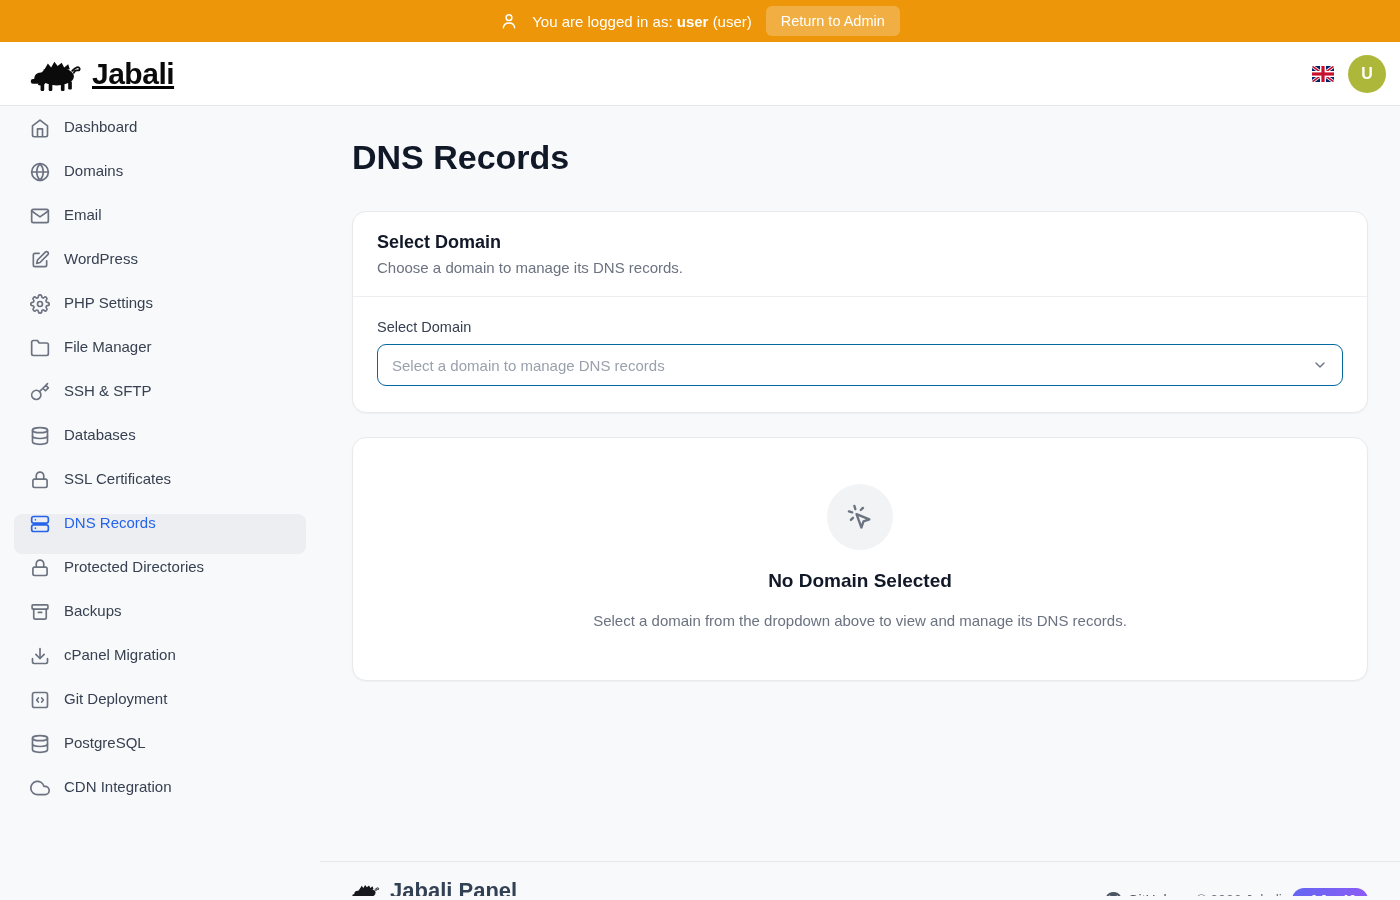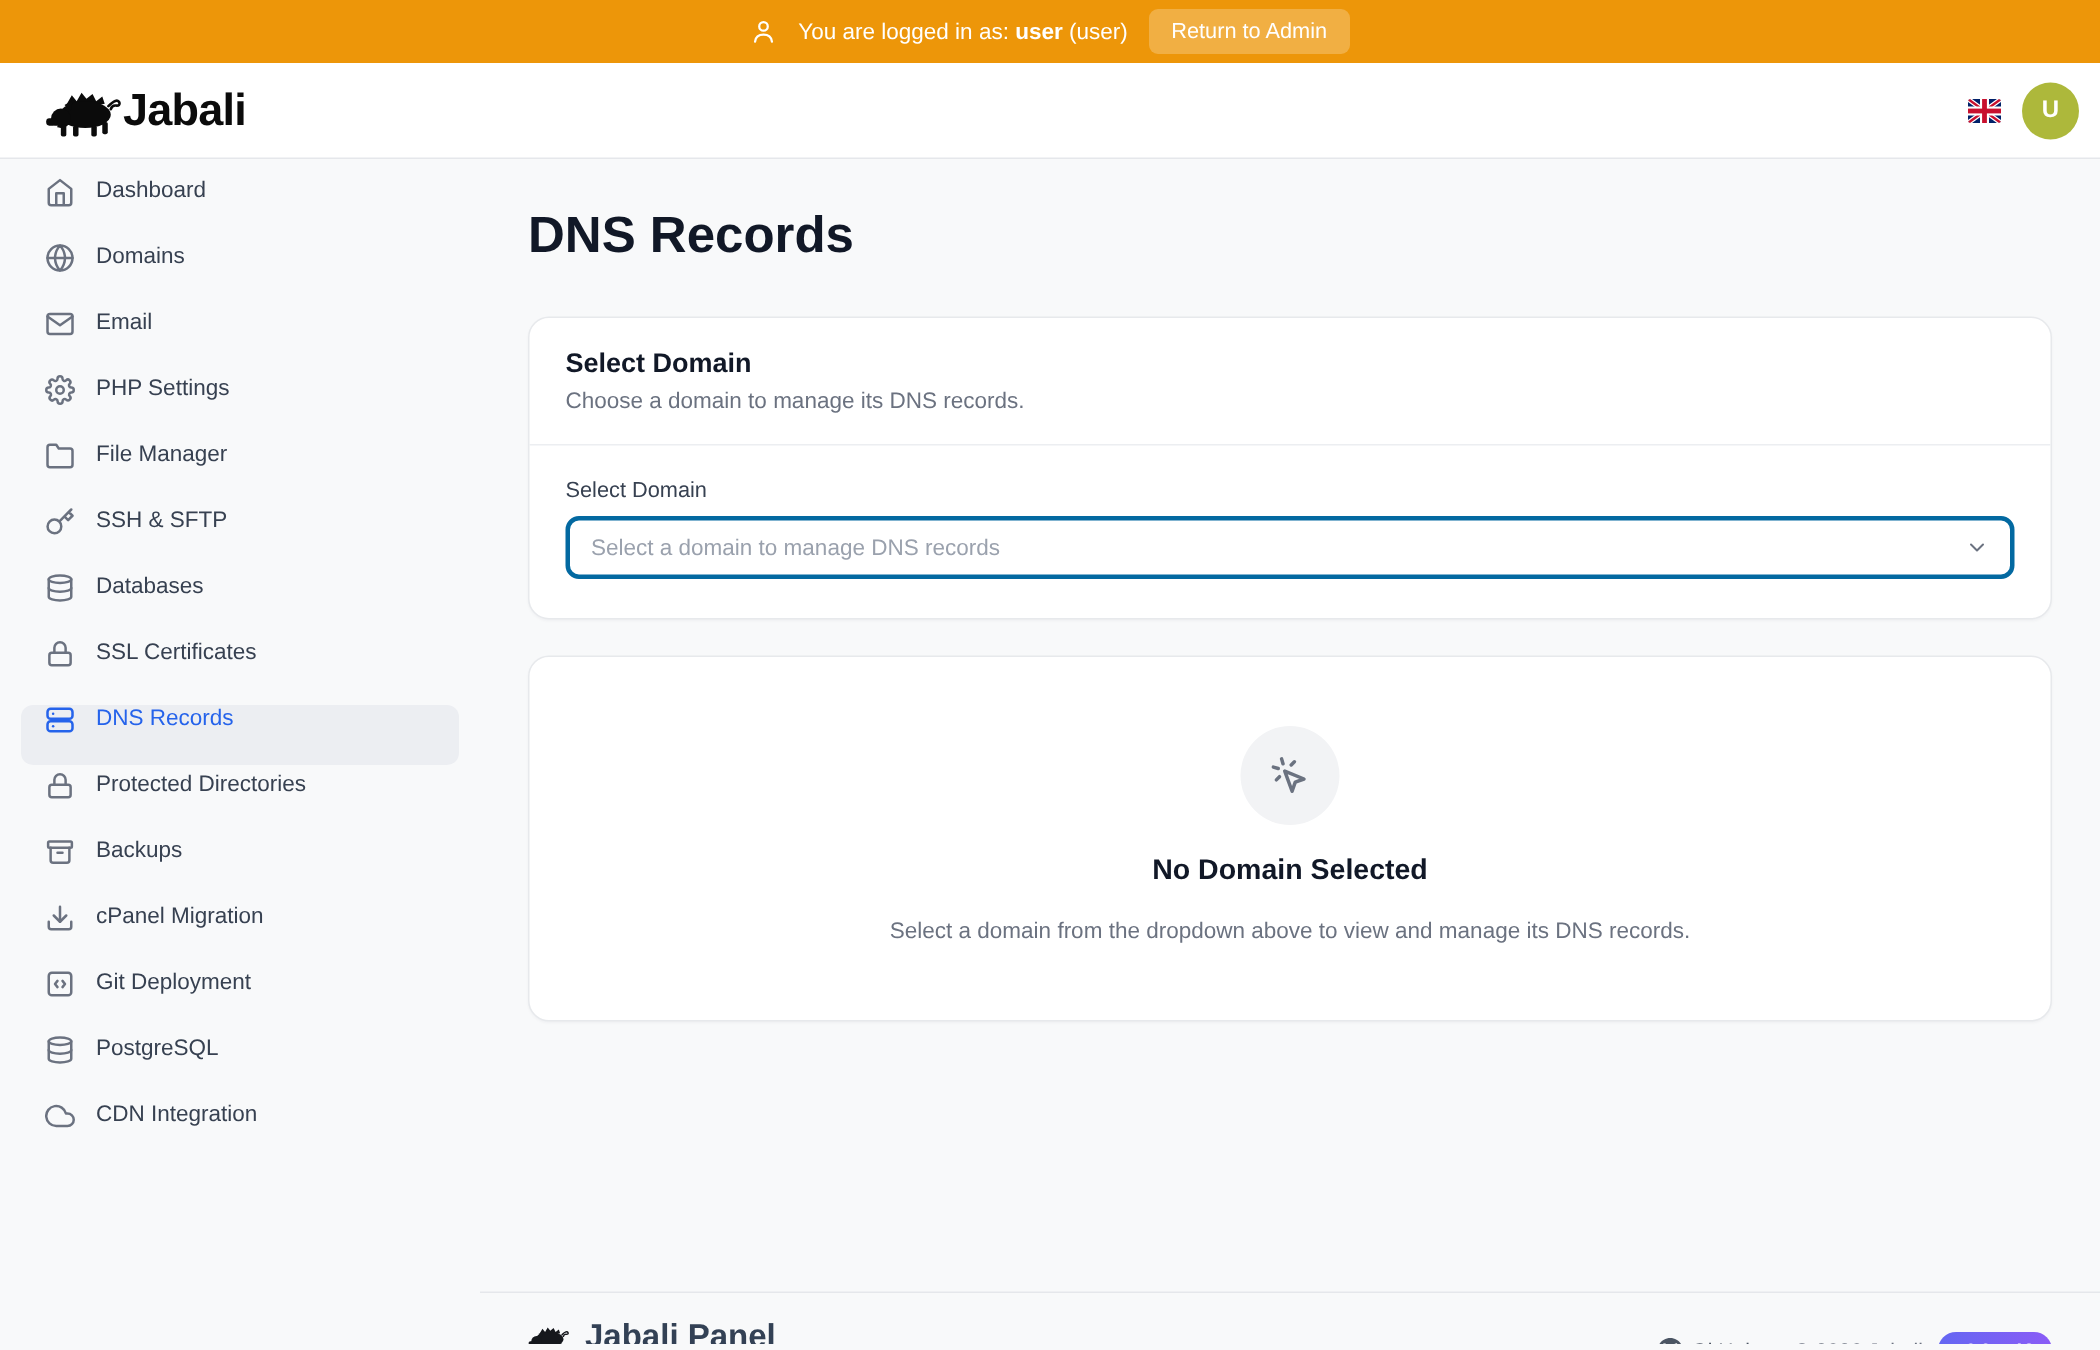--- a/index.html
+++ b/index.html
@@ -8,21 +8,21 @@
   .page { width:1400px; height:896px; overflow:hidden; position:relative; background:#f8f9fa; display:flex; flex-direction:column; }
 
   
   .banner { height:42px; flex:0 0 42px; background:#ED9609; color:#fff; display:flex; align-items:center; justify-content:center; gap:14px; font-size:15px; }
   .banner .ic { width:18px; height:18px; }
   .banner b { font-weight:700; }
   .return-btn { background:rgba(255,255,255,0.24); color:#fff; border:none; border-radius:6px; padding:7px 15px; font-size:14.5px; font-family:inherit; cursor:pointer;text-align:center; }
 
   
   .header { height:64px; flex:0 0 64px; background:#fff; border-bottom:1px solid #e5e7eb; display:flex; align-items:center; justify-content:space-between; padding:0 14px 0 30px; }
-  .brand { display:flex; align-items:center; gap:0; cursor:pointer; }
+  .brand { display:flex; align-items:center; gap:10px; cursor:pointer;text-decoration:underline; }
   .brand svg { width:52px; height:38px; color:#0b0b0b; }
   .brand-name { font-size:30px; font-weight:800; color:#0b0b0b; letter-spacing:-0.5px; }
   .header-right { display:flex; align-items:center; gap:14px; }
   .flag { width:22px; height:16px; border-radius:2px; overflow:hidden; display:block; cursor:pointer; }
   .avatar { width:38px; height:38px; border-radius:50%; background:#ADB83B; color:#fff; font-weight:700; font-size:16px; display:flex; align-items:center; justify-content:center; cursor:pointer; }
 
   
   .body-row { flex:1 1 auto; display:flex; min-height:0; }
   .sidebar { width:320px; flex:0 0 320px; padding:12px 14px; overflow:hidden; }
   .side-item { display:flex; align-items:flex-start; gap:14px; height:40px; padding:0 16px; border-radius:8px; margin-bottom:4px; color:#374151; font-size:15px; cursor:pointer; }
@@ -32,21 +32,21 @@
 
   .main { flex:1 1 auto; position:relative; overflow:hidden; padding:32px 32px 0 32px; }
   .page-title { font-size:34px; font-weight:800; color:#111827; margin-bottom:34px; }
 
   .card { background:#fff; border:1px solid #e7e9ec; border-radius:14px; box-shadow:0 1px 2px rgba(16,24,40,0.04); }
   .card-head { padding:20px 24px; border-bottom:1px solid #eceef1; }
   .card-title { font-size:18px; font-weight:700; color:#111827; }
   .card-sub { font-size:15px; color:#6b7280; margin-top:6px; }
   .card-body { padding:22px 24px 26px 24px; }
   .field-label { font-size:14.5px; color:#374151; margin-bottom:9px; }
-  .select { height:42px; border:3px solid #0369a1; border-radius:9px; background:#fff; display:flex; align-items:center; justify-content:space-between; padding:0 14px; cursor:pointer; }
+  .select { height:42px; border:1px solid #0369a1; border-radius:9px; background:#fff; display:flex; align-items:center; justify-content:space-between; padding:0 14px; cursor:pointer; }
   .select .ph { font-size:15px; color:#9aa1ad; }
   .select svg { width:16px; height:16px; color:#6b7280; }
 
   .card.empty { margin-top:24px; padding:46px 24px 48px; text-align:center; }
   .empty-circle { width:66px; height:66px; border-radius:50%; background:#f2f3f5; margin:0 auto 20px; display:flex; align-items:center; justify-content:center; }
   .empty-circle svg { width:28px; height:28px; color:#6b7280; }
   .empty-title { font-size:19px; font-weight:700; color:#111827; margin-bottom:18px; }
   .empty-desc { font-size:15px; color:#6b7280; line-height:1.45; max-width:540px; margin:0 auto; }
 
   
@@ -226,20 +226,26 @@
           <span>Domains</span>
         </div>
         <div class="side-item">
           <svg class="side-ic" viewBox="0 0 24 24">
             <use href="#i-mail"></use>
           </svg>
           <span>Email</span>
         </div>
         <div class="side-item">
           <svg class="side-ic" viewBox="0 0 24 24">
+            <use href="#i-pen"></use>
+          </svg>
+          <span>WordPress</span>
+        </div>
+        <div class="side-item">
+          <svg class="side-ic" viewBox="0 0 24 24">
             <use href="#i-gear"></use>
           </svg>
           <span>PHP Settings</span>
         </div>
         <div class="side-item">
           <svg class="side-ic" viewBox="0 0 24 24">
             <use href="#i-folder"></use>
           </svg>
           <span>File Manager</span>
         </div>

